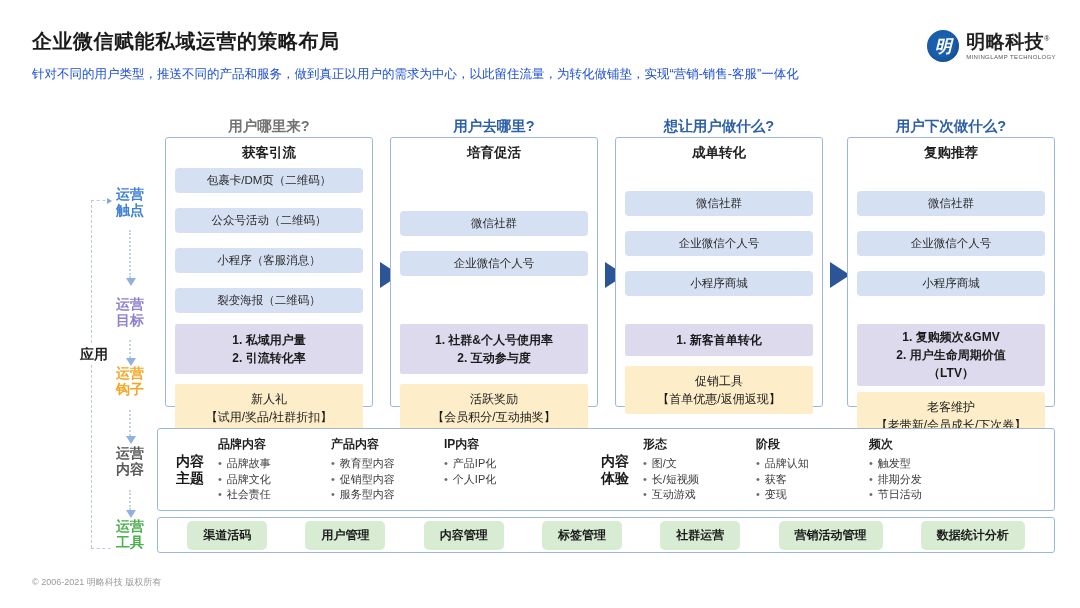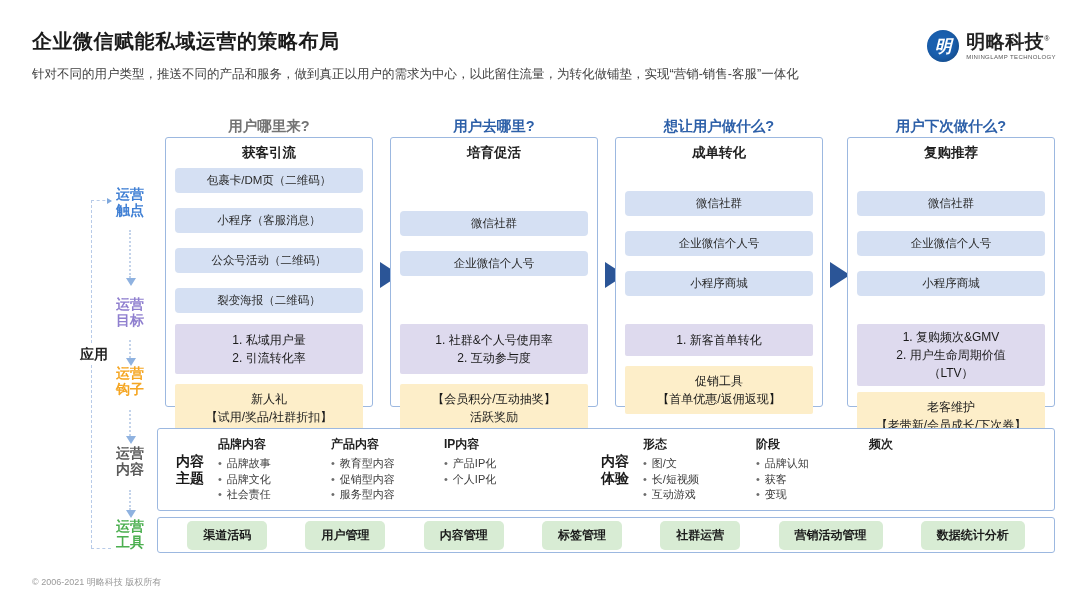--- a/index.html
+++ b/index.html
@@ -13,21 +13,21 @@
   .page { position:relative; width:1080px; height:608px; }
 
   
   .hdr-title{
     position:absolute; left:32px; top:28px;
     font-size:20px; font-weight:bold; color:#1a1a1a; letter-spacing:.5px;
     white-space:nowrap;
   }
   .hdr-sub{
     position:absolute; left:32px; top:66px;
-    font-size:12.5px; color:#404040; white-space:nowrap;
+    font-size:12.5px; color:#1d4ed8; white-space:nowrap;
   }
   .logo-wrap{
     position:absolute; right:24px; top:30px;
     display:flex; align-items:center; gap:7px;
   }
   .logo-mark{
     width:32px;height:32px;border-radius:50%;
     background:#1a5fae;
     display:flex;align-items:center;justify-content:center;
     color:#fff;font-size:17px;font-style:italic;font-weight:bold;
@@ -101,21 +101,21 @@
   }
   .tp-zone{ height:150px; display:flex; flex-direction:column; gap:15px; }
   .tp-zone.centered{ justify-content:center; }
   .chip{
     background:#d5e0f3; border-radius:4px; color:#2a2a2a;
     font-size:11.5px; text-align:center; padding:5px 2px;
     white-space:nowrap;
   }
   .goal-box{
     background:#dedaee; border-radius:2px; color:#1a1a1a;
-    font-size:12px; font-weight:normal; text-align:center;
+    font-size:12px; font-weight:bold; text-align:center;
     padding:7px 3px; line-height:1.5; margin-top:6px;
   }
   .hook-box{
     background:#fdeec9; border-radius:2px; color:#1a1a1a;
     font-size:12px; text-align:center; padding:6px 3px; line-height:1.5;
     margin-top:10px;
   }
   .arrow-tri{
     position:absolute; width:0;height:0;
     border-left:20px solid #2b5597;
@@ -197,22 +197,22 @@
   <div class="side-label sl-5">
     <div>运营</div>
     <div>工具</div>
   </div>
 
   <div class="colhead ch-red" style="left:165px">用户哪里来?</div>
   <div class="col-card" style="left:165px">
     <div class="col-title">获客引流</div>
     <div class="tp-zone">
       <div class="chip">包裹卡/DM页（二维码）</div>
+      <div class="chip">公众号活动（二维码）</div>
       <div class="chip">小程序（客服消息）</div>
-      <div class="chip">公众号活动（二维码）</div>
       <div class="chip">裂变海报（二维码）</div>
     </div>
     <div class="goal-box">
       <div>1. 私域用户量</div>
       <div>2. 引流转化率</div>
     </div>
     <div class="hook-box">
       <div>新人礼</div>
       <div>【试用/奖品/社群折扣】</div>
     </div>
@@ -224,22 +224,22 @@
     <div class="col-title">培育促活</div>
     <div class="tp-zone centered">
       <div class="chip">微信社群</div>
       <div class="chip">企业微信个人号</div>
     </div>
     <div class="goal-box">
       <div>1. 社群&amp;个人号使用率</div>
       <div>2. 互动参与度</div>
     </div>
     <div class="hook-box">
+      <div>活跃奖励</div>
       <div>【会员积分/互动抽奖】</div>
-      <div>活跃奖励</div>
     </div>
   </div>
   <div class="arrow-tri" style="left:605px; top:262px"></div>
 
   <div class="colhead ch-blue" style="left:615px">想让用户做什么?</div>
   <div class="col-card" style="left:615px">
     <div class="col-title">成单转化</div>
     <div class="tp-zone centered">
       <div class="chip">微信社群</div>
       <div class="chip">企业微信个人号</div>
@@ -325,20 +325,25 @@
         <div class="ccol">
           <div class="ccol-h">阶段</div>
           <ul>
             <li>品牌认知</li>
             <li>获客</li>
             <li>变现</li>
           </ul>
         </div>
         <div class="ccol">
           <div class="ccol-h">频次</div>
+          <ul>
+            <li>触发型</li>
+            <li>排期分发</li>
+            <li>节日活动</li>
+          </ul>
         </div>
       </div>
     </div>
   </div>
 
   <div class="band band-tools">
     <div class="tool-chip">渠道活码</div>
     <div class="tool-chip">用户管理</div>
     <div class="tool-chip">内容管理</div>
     <div class="tool-chip">标签管理</div>

